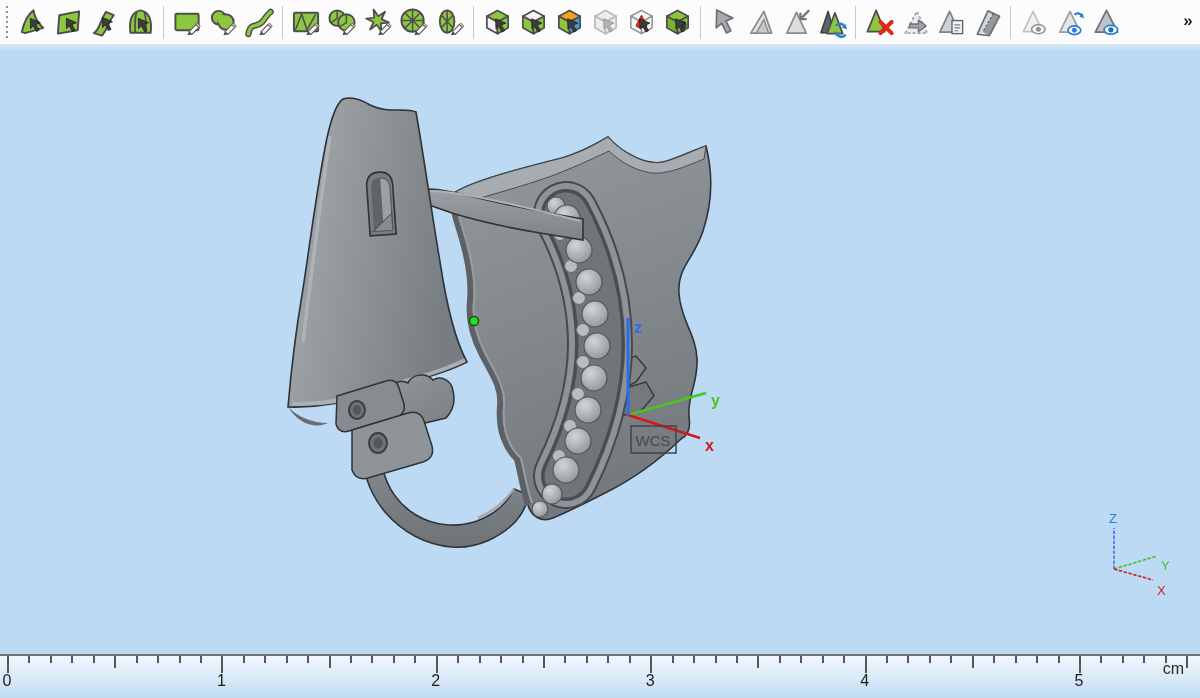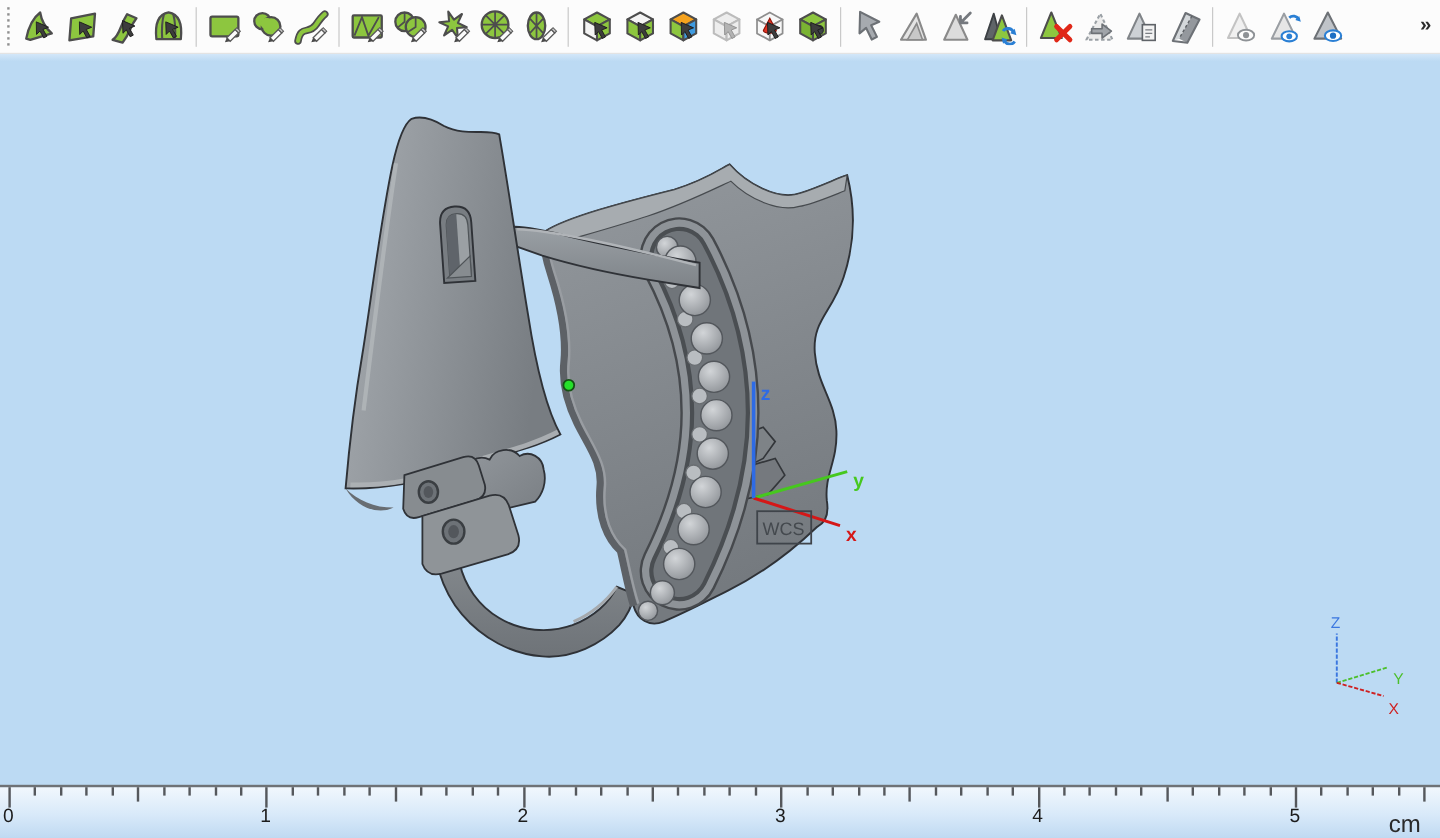--- a/index.html
+++ b/index.html
@@ -22,21 +22,21 @@
     background:linear-gradient(#d3e7f9,#bcdaf3 6px);}
   .vpsvg{position:absolute;left:0;top:0;}
   
   .ruler{position:absolute;left:0;top:654px;width:1200px;height:44px;
     background:linear-gradient(#f1f7fd,#d8e9f9 55%,#c0daf2);border-top:2px solid #6e7276;box-sizing:border-box;}
   .tick{position:absolute;top:0;width:2px;background:#55585c;}
   .t-major{height:17px;}
   .t-mid{height:12px;}
   .t-min{height:7px;}
   .tlabel{position:absolute;top:16px;transform:translateX(-50%);font-size:16px;color:#1c1c1c;}
-  .runit{position:absolute;right:16px;top:20px;font-size:20px;color:#2a2a2a;}
+  .runit{position:absolute;right:16px;top:4px;font-size:16px;color:#2a2a2a;}
 </style>
 </head>
 <body>
 
 <svg width="0" height="0" style="position:absolute" aria-hidden="true">
 <defs>
   <linearGradient id="gFin" x1="0" y1="0" x2="1" y2="0.25">
     <stop offset="0" stop-color="#a6abb0"></stop>
         <stop offset="1" stop-color="#787d82"></stop>
   </linearGradient>

